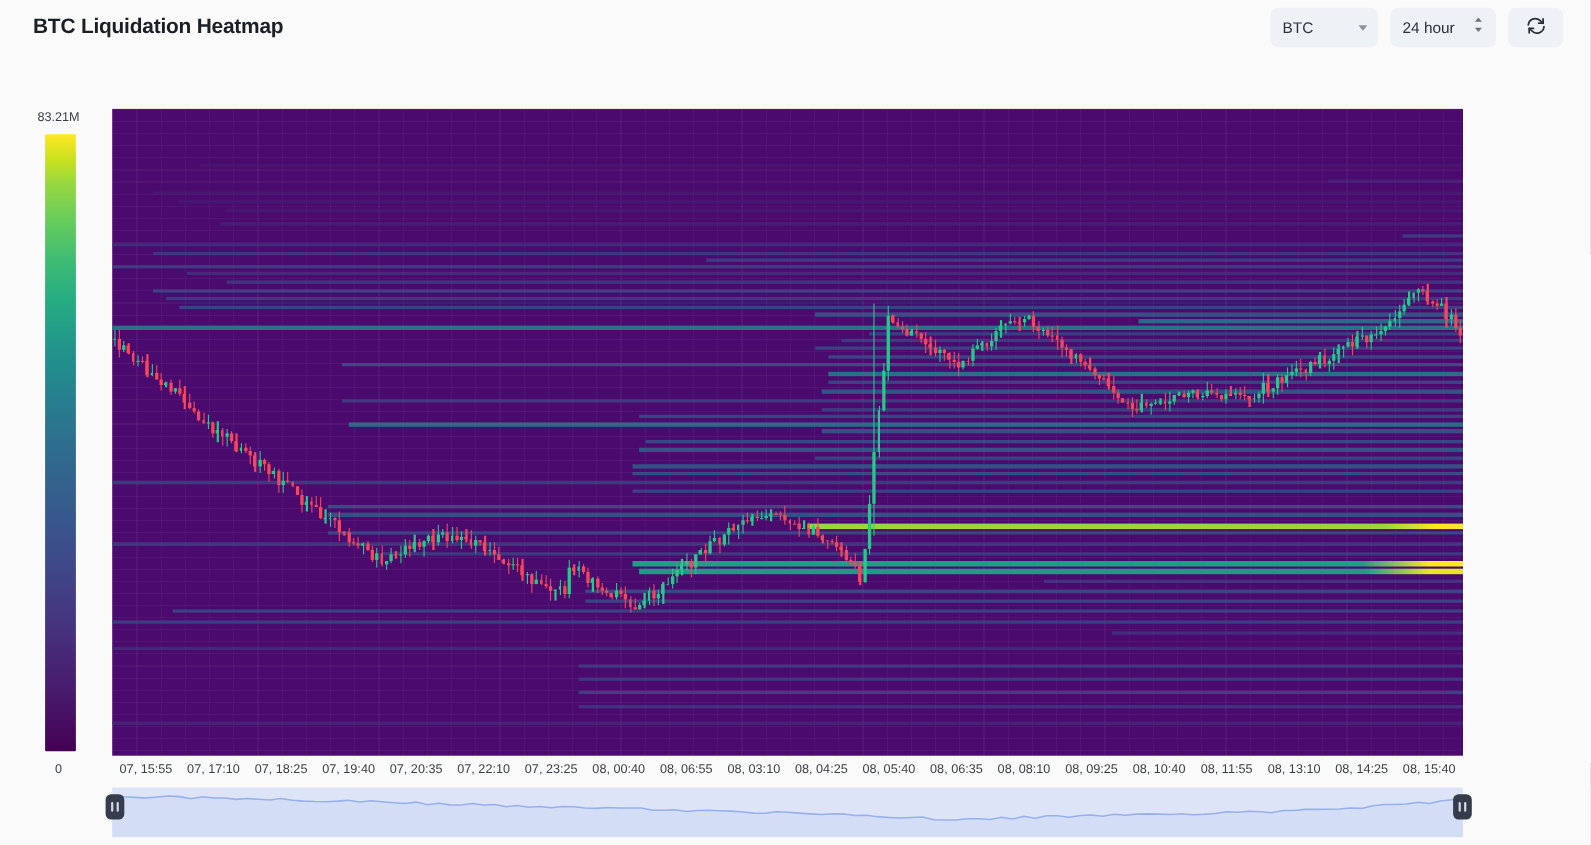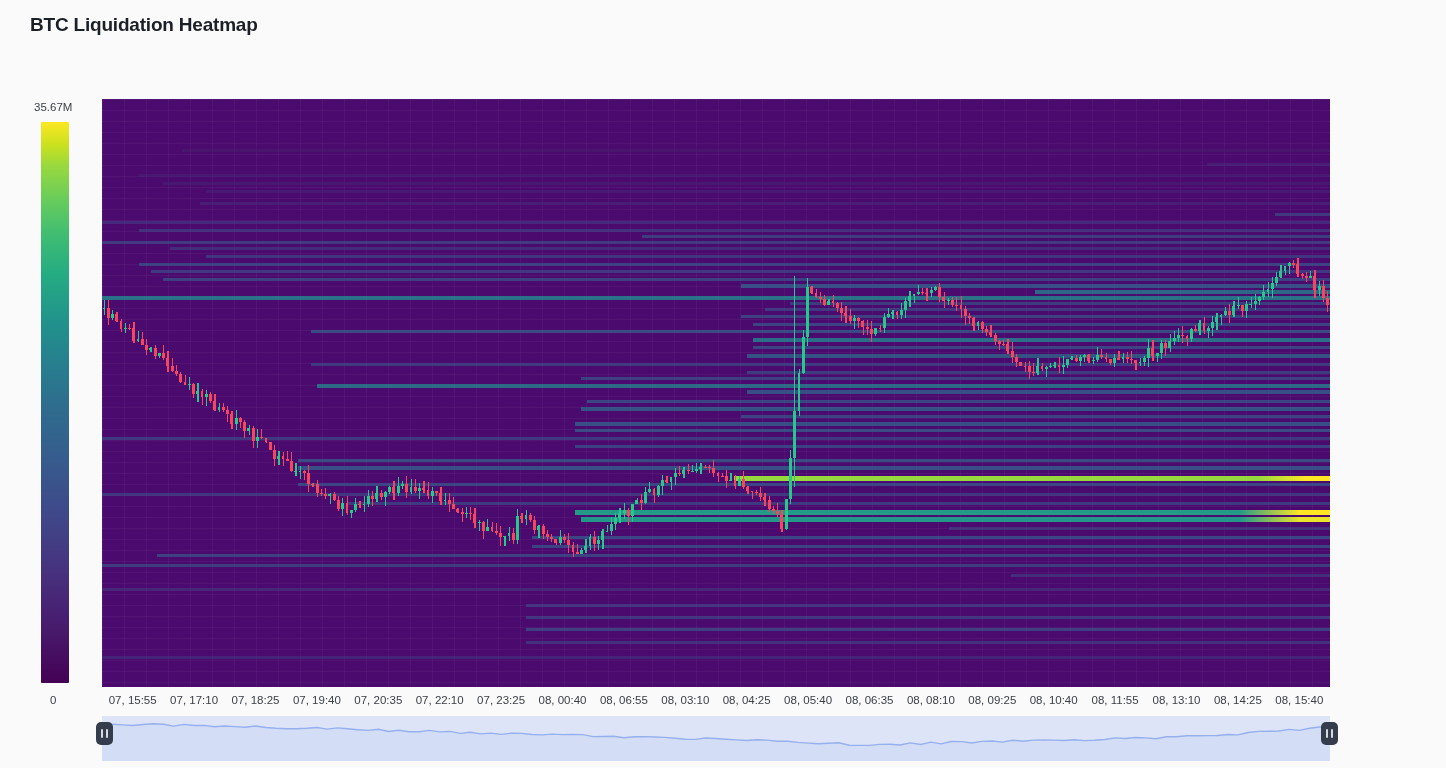--- a/index.html
+++ b/index.html
@@ -104,24 +104,53 @@
   .rs-handle i { display: block; width: 2px; height: 9px; background: #d6dae2; border-radius: 1px; }
 </style>
 </head>
 <body>
 
 <div class="app">
 
   <div class="header">
     <div class="page-title">BTC Liquidation Heatmap</div>
 
+    <div class="ctrls">
+
+      <div class="sel-symbol">
+        <span class="val">BTC</span>
+        <span class="chev-down"></span>
+      </div>
+
+      <div class="sel-period">
+        <span class="val">24 hour</span>
+        <span class="stepper">
+          <svg width="10" height="16" viewBox="0 0 10 16">
+            <path d="M5 1.5 L8.2 5.3 L1.8 5.3 Z" fill="#6d737d"></path>
+            <path d="M5 14.5 L1.8 10.7 L8.2 10.7 Z" fill="#6d737d"></path>
+          </svg>
+        </span>
+      </div>
+
+      <button class="btn-refresh">
+        <span>
+          <svg width="19" height="19" viewBox="0 0 24 24" fill="none" stroke="#2b313b" stroke-width="2" stroke-linecap="round" stroke-linejoin="round">
+            <path d="M3 11a8 8 0 0 1 13.3-5.3L20 9"></path>
+            <path d="M20 4v5h-5"></path>
+            <path d="M21 13a8 8 0 0 1-13.3 5.3L4 15"></path>
+            <path d="M4 20v-5h5"></path>
+          </svg>
+        </span>
+      </button>
+
+    </div>
   </div>
 
 
-  <div class="scale-max">35.67M</div>
+  <div class="scale-max">83.21M</div>
   <div class="scale-bar"></div>
   <div class="scale-min">0</div>
 
   <div class="plot">
     <div class="grid"></div>
     <div id="bands">
         <div class="band" style="left: 79.82px; top: 49.7817px; width: 1148.18px; height: 3px; background: rgb(72, 29, 111); opacity: 0.595;"></div>
         <div class="band" style="left: 1105.2px; top: 63.8416px; width: 122.8px; height: 3px; background: rgb(70, 44, 122); opacity: 0.622;"></div>
         <div class="band" style="left: 36.84px; top: 74.9415px; width: 1191.16px; height: 3px; background: rgb(71, 34, 114); opacity: 0.604;"></div>
         <div class="band" style="left: 61.4px; top: 83.0814px; width: 1166.6px; height: 3px; background: rgb(72, 32, 113); opacity: 0.5995;"></div>

